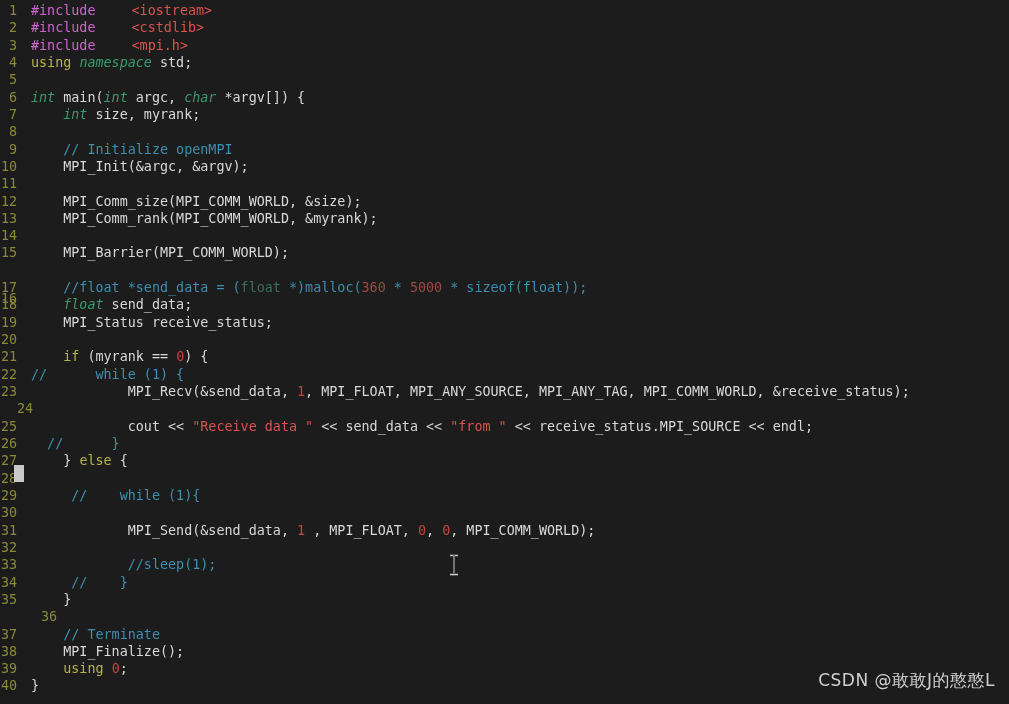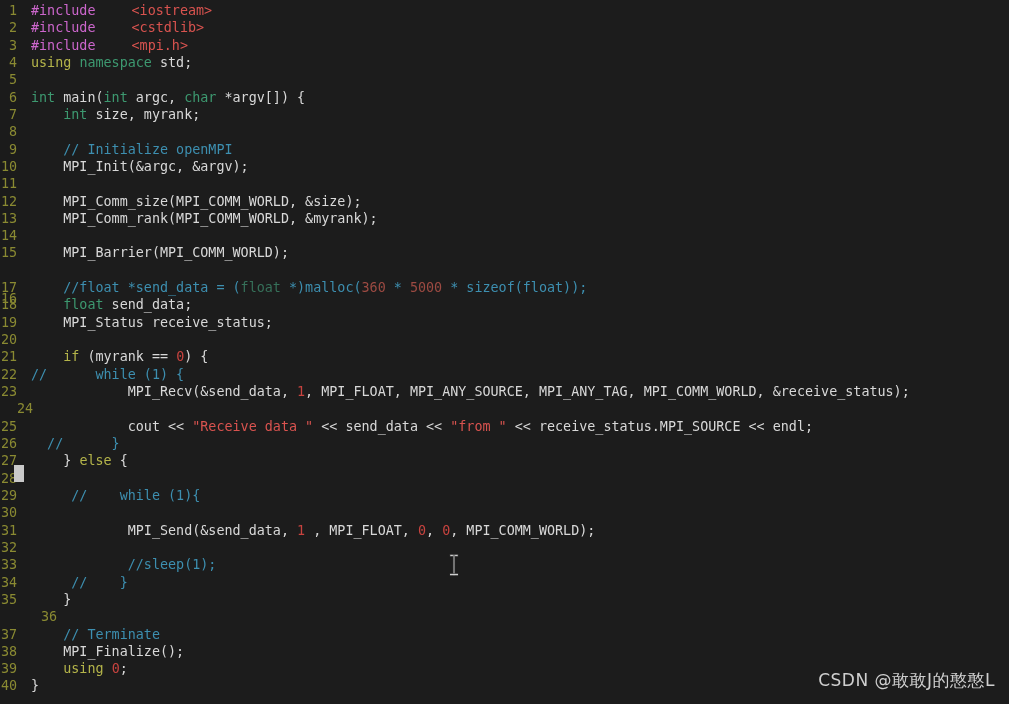--- a/index.html
+++ b/index.html
@@ -67,21 +67,21 @@
     top: 0;
     color: #d8d8d8;
     font-size: 13.4px;
     line-height: 17.3px;
   }
 
   
   .t-pre   { color: #cc66cc; }            
   .t-hdr   { color: #d9534f; margin-left: 28px; }            
   .t-kw    { color: #b5b54a; }            
-  .t-type  { color: #3d9970; }            
+  .t-type  { color: #3d9970; font-style: italic; }            
   .t-cmt   { color: #3d8fb0; }            
   .t-num   { color: #c8433f; }            
   .t-str   { color: #d9534f; }            
   .t-plain { color: #d8d8d8; }
   .t-cmt-type { color: #36715a; }
   .t-cmt-num  { color: #9c4a42; }
 
   
   #block-cursor {
     position: absolute;

